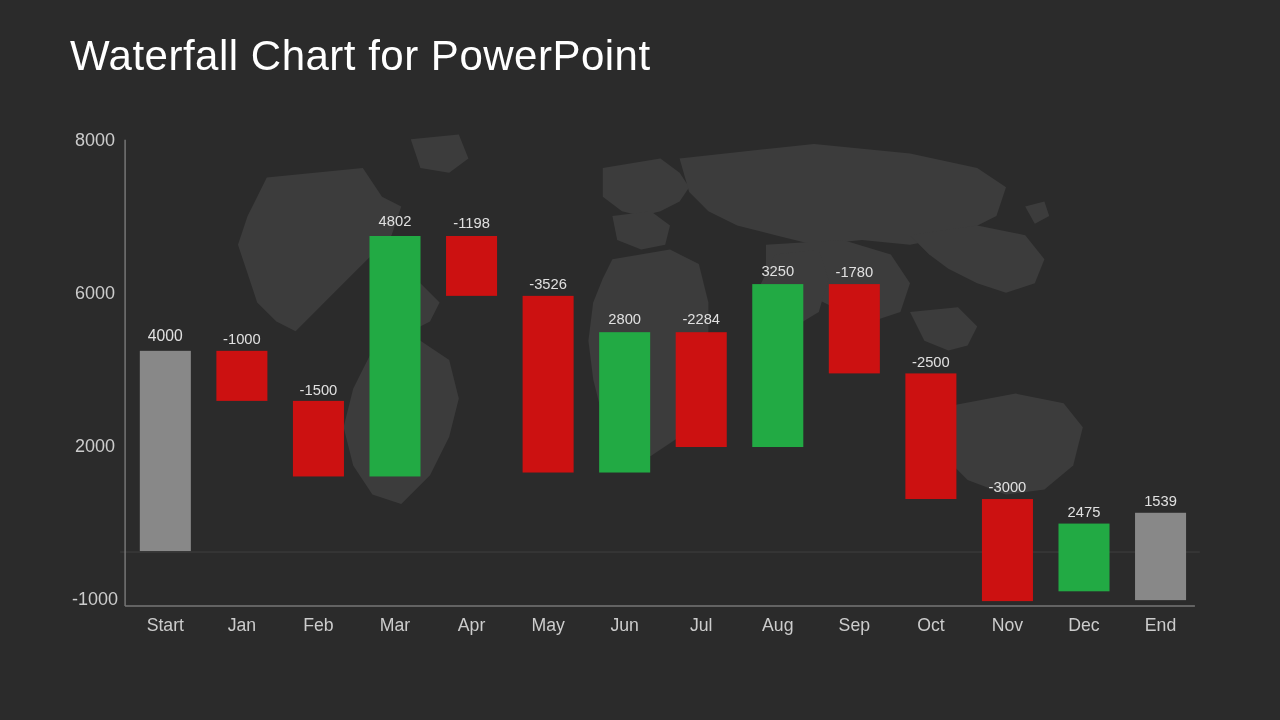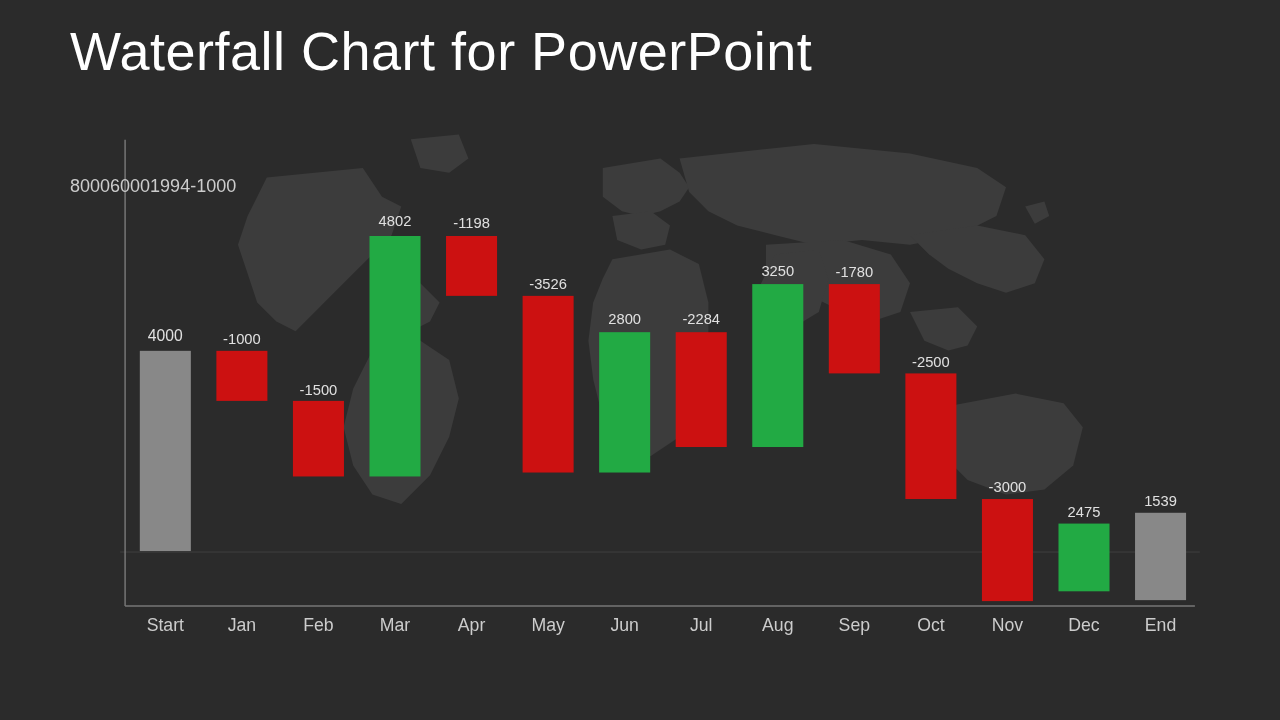--- a/index.html
+++ b/index.html
@@ -24,47 +24,47 @@
       position: absolute;
       top: 120px;
       left: 120px;
       width: 1100px;
       height: 480px;
       opacity: 0.18;
     }
 
     .title {
       position: absolute;
-      top: 20px;
+      top: 32px;
       left: 70px;
       color: #ffffff;
-      font-size: 54px;
+      font-size: 42px;
       font-weight: 300;
       letter-spacing: 0.5px;
     }
 
     .chart-area {
       position: absolute;
       top: 130px;
       left: 70px;
       width: 1180px;
       height: 530px;
     }
 
     .y-axis-labels {
       position: absolute;
       left: 0;
       top: 0;
       width: 60px;
       height: 480px;
       display: flex;
+      flex-direction: column;
       justify-content: space-between;
-      align-items: flex-start;
+      align-items: center;
       padding-right: 10px;
-      margin-top: 46px;
     }
 
     .y-label {
       color: #cccccc;
       font-size: 18px;
       font-weight: 300;
     }
 
     
     .chart-svg {
@@ -106,21 +106,21 @@
 
     <path fill="#888" d="M610,140 L655,135 L665,165 L655,200 L630,215 L605,200 L595,170 Z"></path>
   </svg>
 
   <div class="chart-area">
 
     
     <div class="y-axis-labels">
       <span class="y-label">8000</span>
       <span class="y-label">6000</span>
-      <span class="y-label">1994</span>
+      <span class="y-label">2000</span>
       <span class="y-label">-1000</span>
     </div>
 
     
     <svg class="chart-svg" viewBox="0 0 1100 540" xmlns="http://www.w3.org/2000/svg">
 
       <line x1="0" y1="430" x2="1100" y2="430" stroke="#555" stroke-width="1" opacity="0.5"></line>
 
       <rect x="20" y="225" width="52" height="204" fill="#888888"></rect>
       <text x="46" y="215" fill="#e0e0e0" font-size="16" text-anchor="middle" font-family="Arial">4000</text>

